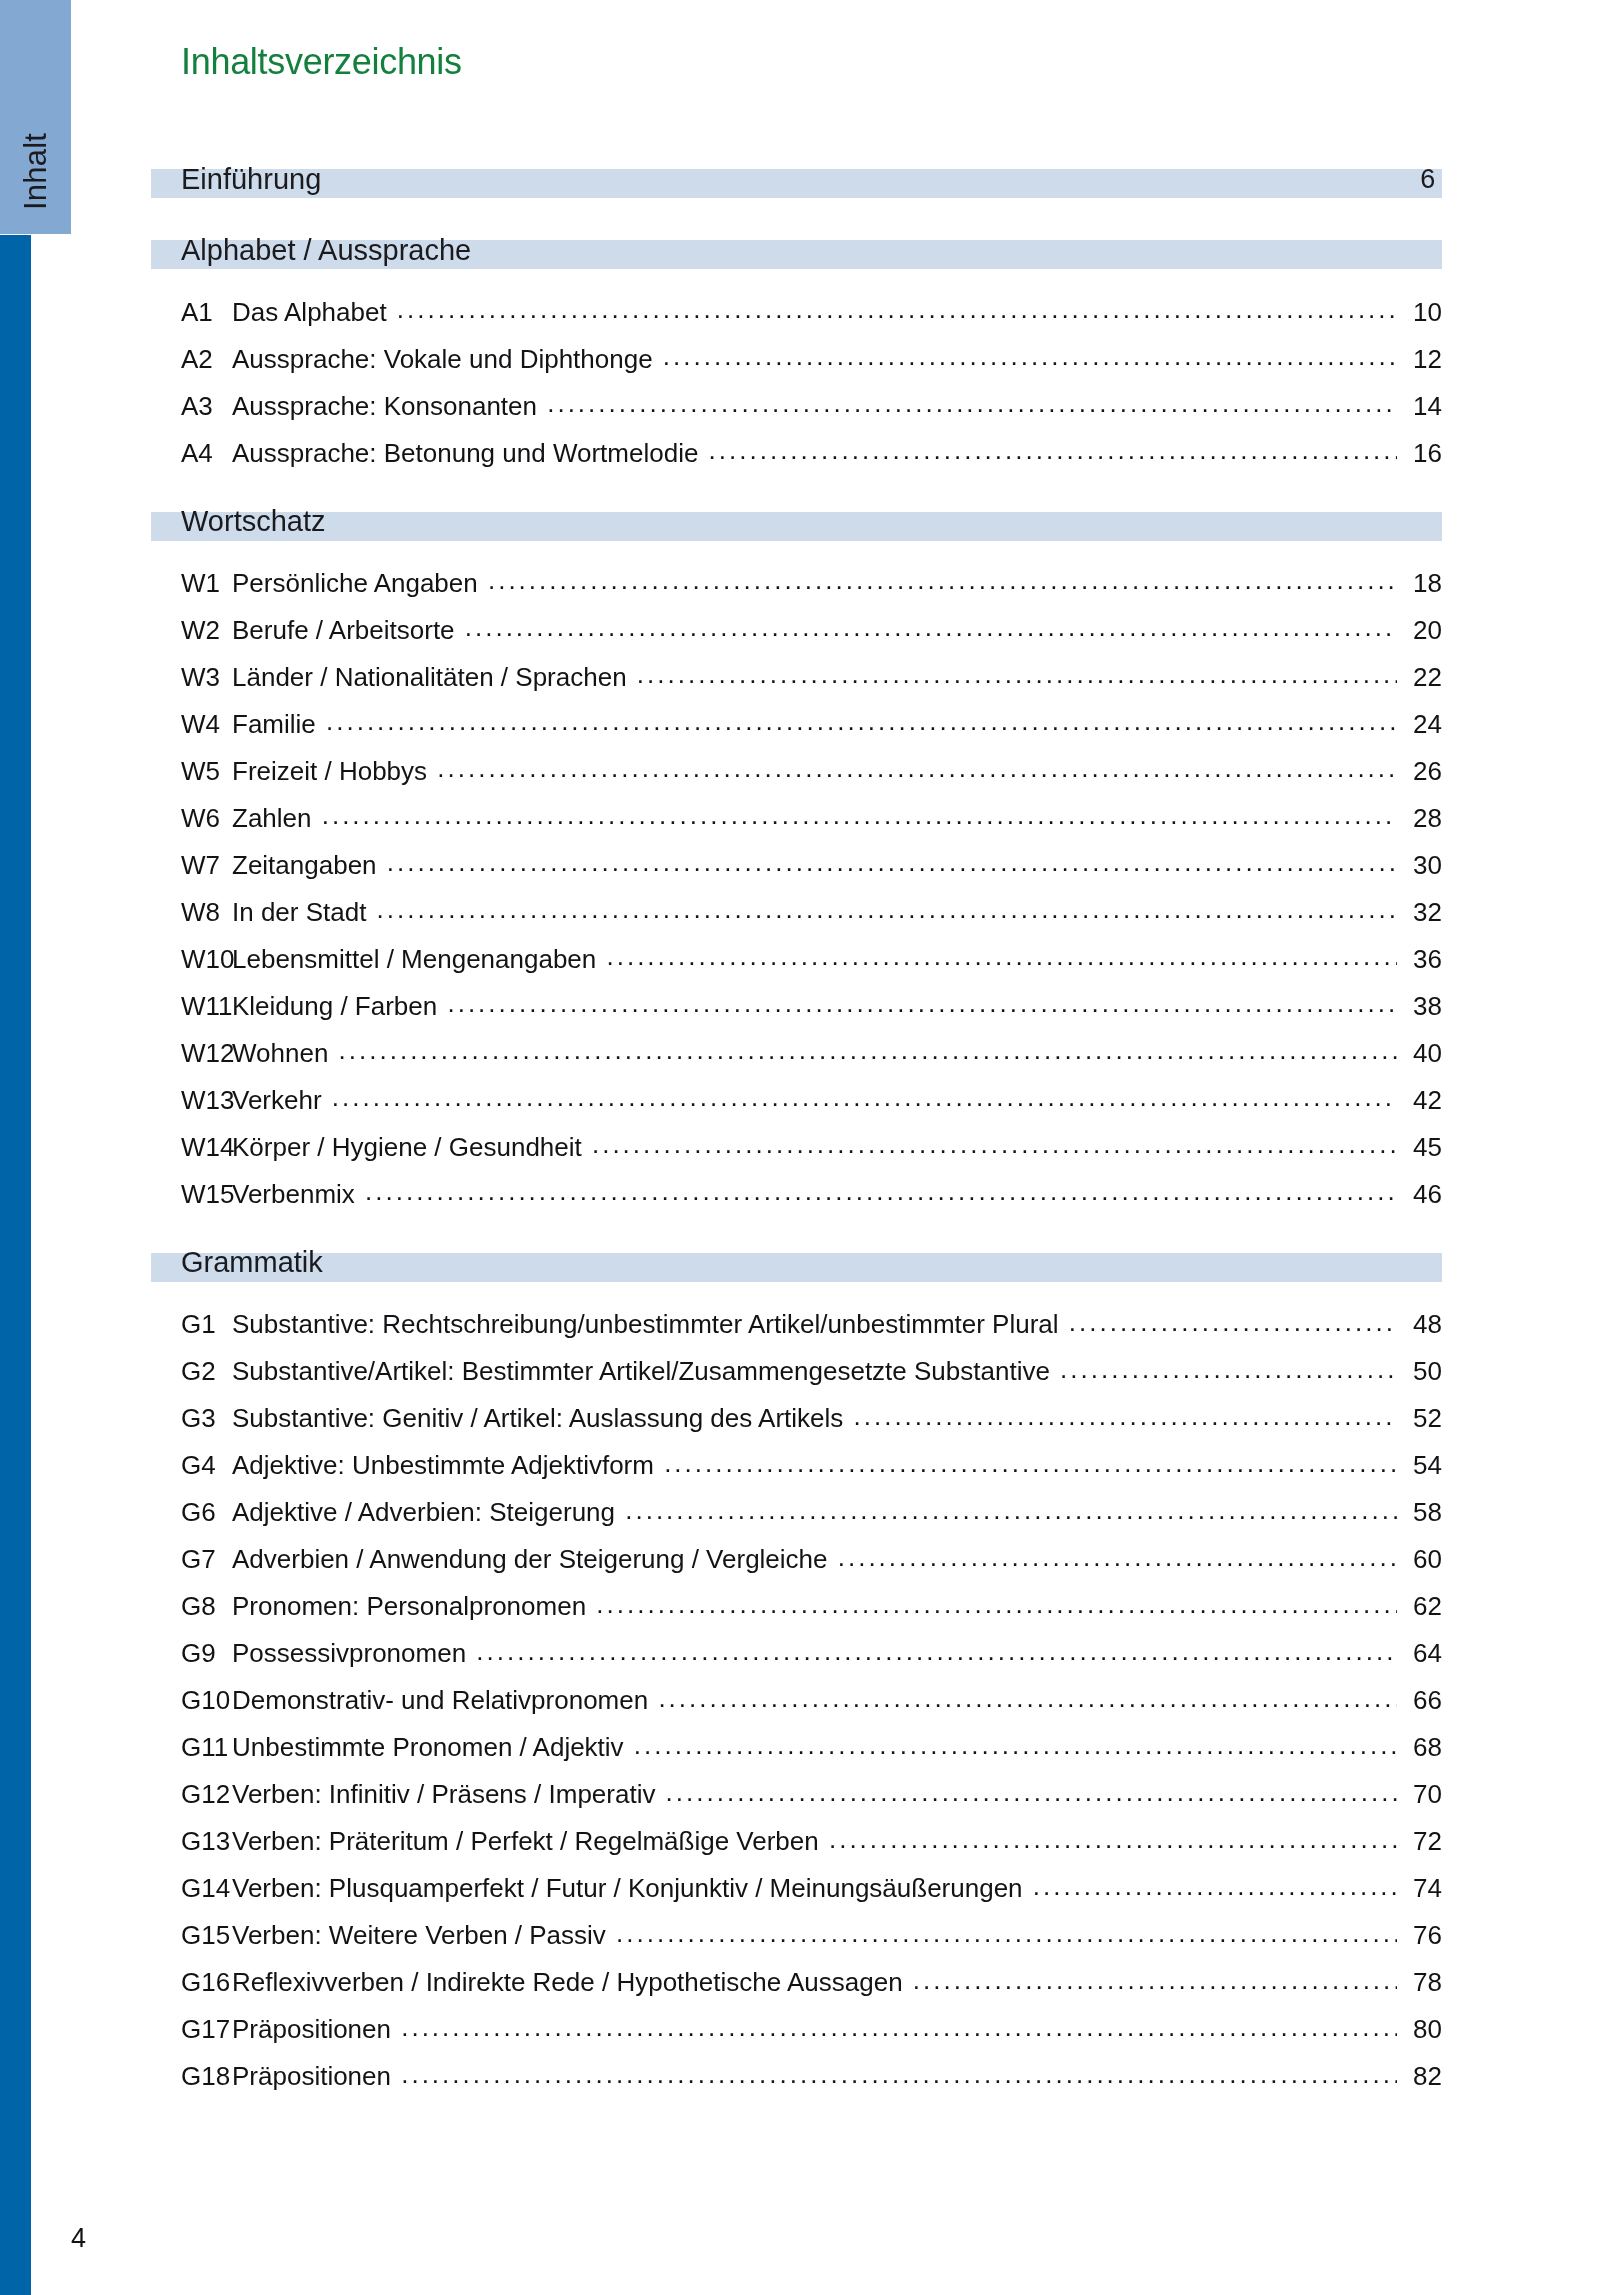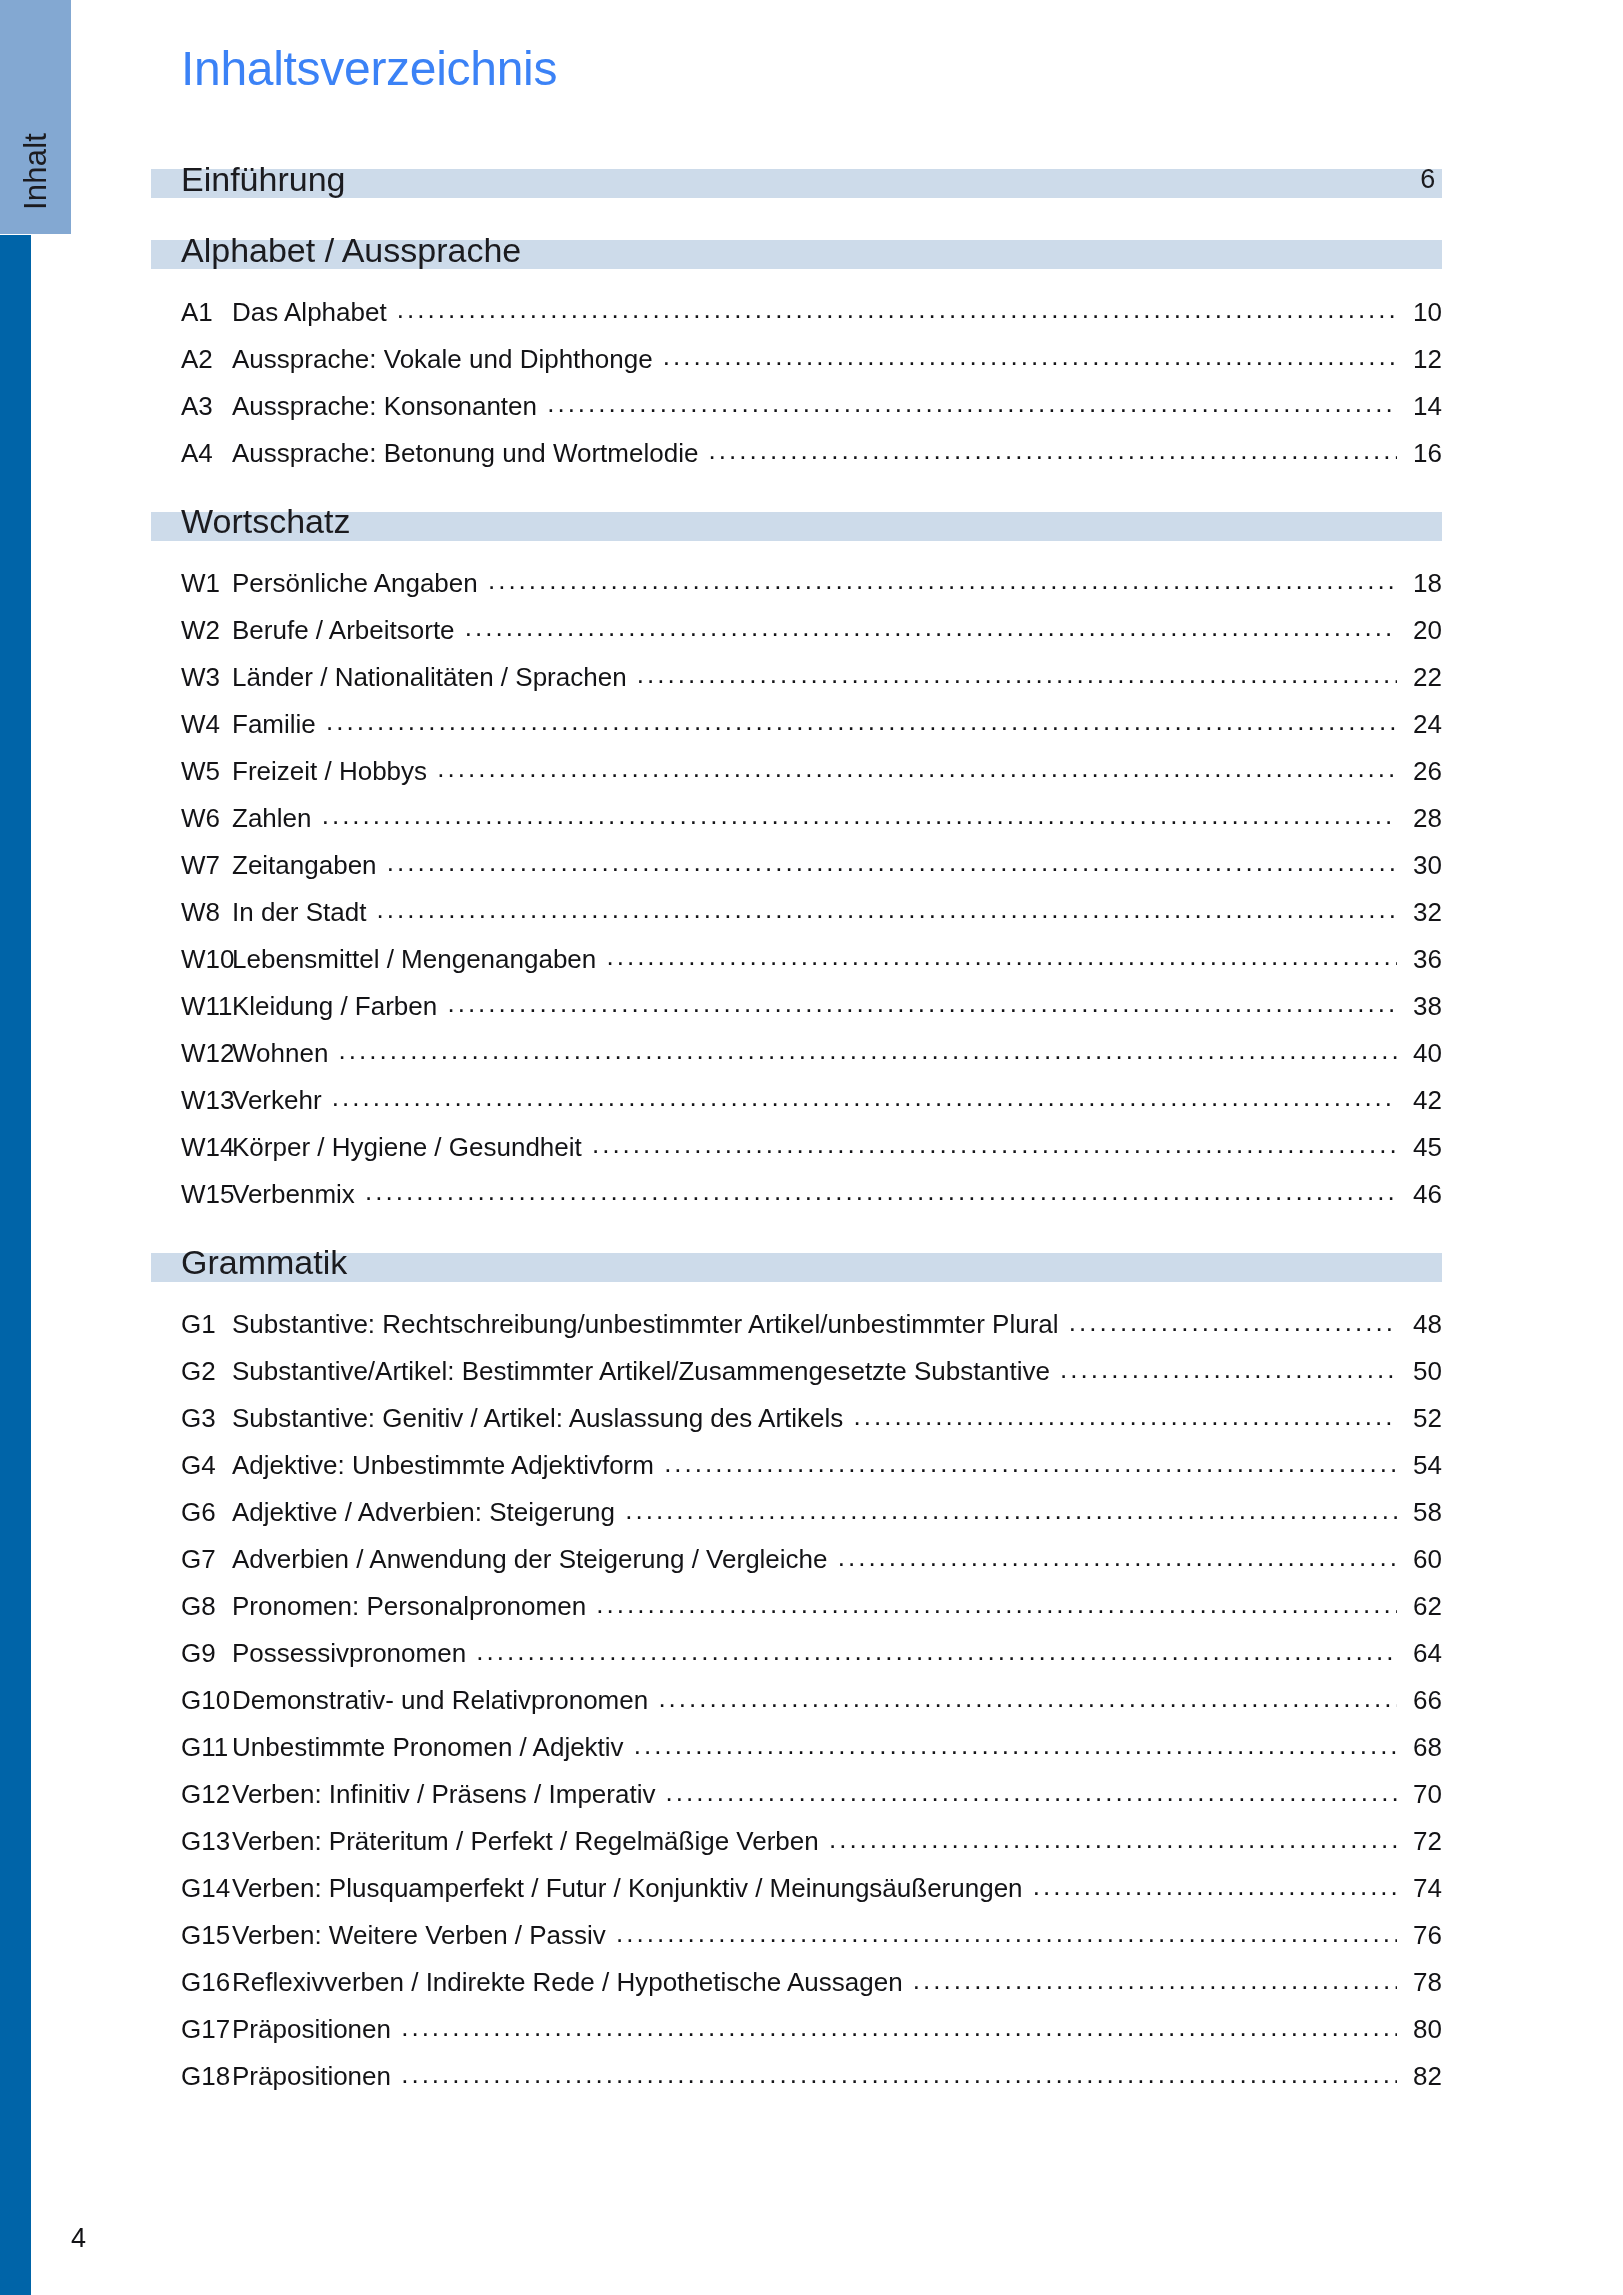--- a/index.html
+++ b/index.html
@@ -65,22 +65,22 @@
     left: 151px;
     top: 0;
     width: 1291px;
     height: 2295px;
   }
 
   #page-title {
     position: absolute;
     left: 30px;
     top: 41px;
-    font-size: 48px;
-    color: #3b82f6;
+    font-size: 36px;
+    color: #15803d;
     font-weight: 400;
     letter-spacing: -0.3px;
     white-space: nowrap;
   }
 
   .toc {
     position: absolute;
     left: 0;
     top: 160px;
     width: 1291px;
@@ -97,21 +97,21 @@
     left: 0;
     top: 9.3px;
     right: 0;
     height: 29px;
     background: #cddbea;
   }
   .section-head .head-text {
     position: absolute;
     left: 30px;
     top: 0;
-    font-size: 34px;
+    font-size: 29px;
     color: #1b1b1f;
     line-height: 39px;
     white-space: nowrap;
   }
   .section-head .head-page {
     position: absolute;
     right: 0;
     top: 0;
     width: 1291px;
     text-align: right;

